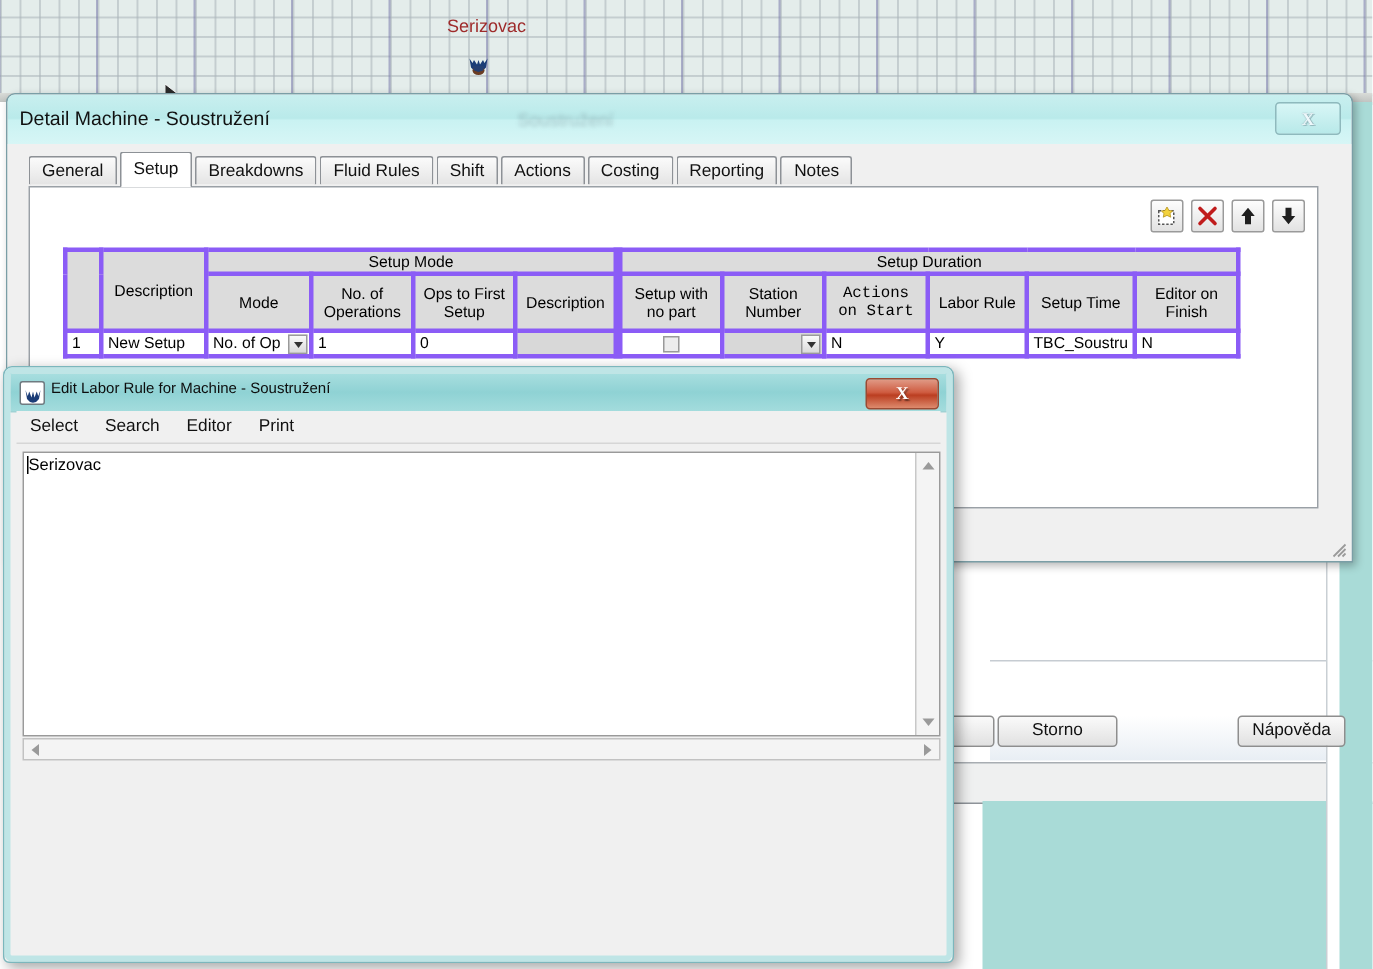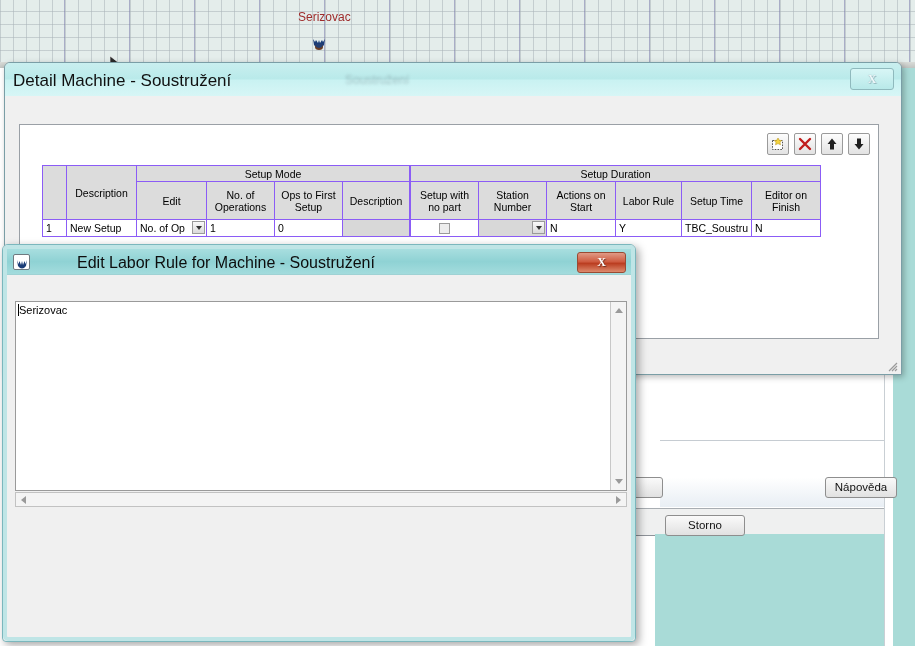--- a/index.html
+++ b/index.html
@@ -71,21 +71,21 @@
     box-shadow:2px 2px 6px rgba(0,0,0,0.28);
     box-sizing:border-box;
   }
   .win-detail .tbar{
     position:absolute;left:0;top:0;width:100%;height:33px;
     background:linear-gradient(to bottom,#c9efef 0%,#b9eaea 48%,#c9f2f2 52%,#d7f6f6 100%);
     border-radius:5px 5px 0 0;
     border-bottom:1px solid #aed8db;
   }
   .win-detail .tbar-title{
-    position:absolute;left:8px;top:8px;font-size:17px;color:#111;
+    position:absolute;left:8px;top:8px;font-size:13px;color:#111;
     white-space:nowrap;
     text-align:center;
   }
   .win-detail .tbar-ghost{
     position:absolute;left:340px;top:10px;font-size:12px;
     color:rgba(60,70,80,0.28);filter:blur(1.4px);white-space:nowrap;
   }
   .btn-close-inactive{
     position:absolute;right:7px;top:5px;width:42px;height:20px;
     background:linear-gradient(to bottom,#d8f6f6,#b8e9e9);
@@ -128,21 +128,21 @@
     display:flex;align-items:center;justify-content:center;
     box-sizing:border-box;
   }
 
   
   .gtable{
     position:absolute;left:22px;top:40px;
     border-collapse:collapse;font-size:10.5px;
   }
   .gtable td,.gtable th{
-    border:1px solid #8b5cf6;padding:0 3px;
+    border:3px solid #8b5cf6;padding:0 3px;
     font-weight:normal;text-align:center;box-sizing:border-box;
     height:16px;
   }
   .gtable th{background:#dcdcdc;color:#000;}
   .gtable td.cell{background:#ffffff;text-align:left;height:17px;}
   .gtable td.cell.grey{background:#d8d8d8;}
   .grp{height:14px;}
   .combo-cell{position:relative;padding-right:16px;}
   .combo-arrow{
     position:absolute;right:1px;top:1px;width:13px;height:13px;
@@ -185,23 +185,22 @@
     position:absolute;left:0;top:0;width:100%;height:25px;
     background:linear-gradient(to bottom,#a8dedf 0%,#8fd2d4 50%,#a3dcdd 100%);
     border-bottom:1px solid #9fd2d4;
   }
   .lb-icon{
     position:absolute;left:6px;top:5px;width:15px;height:14px;
     background:#ffffff;border:1px solid #6f7a80;border-radius:2px;
     display:flex;align-items:flex-end;justify-content:center;
   }
   .lb-title{
-    position:absolute;left:27px;top:5px;font-size:16px;color:#0d0d0d;
+    position:absolute;left:27px;top:5px;font-size:10px;color:#0d0d0d;
     white-space:nowrap;
-    margin-left:43px;
   }
   .btn-close-active{
     position:absolute;right:5px;top:3px;width:47px;height:19px;
     background:linear-gradient(to bottom,#e09a86 0%,#cf5c41 45%,#bb3e21 55%,#dd8a6d 100%);
     border:1px solid #9a4a33;border-radius:3px;
     display:flex;align-items:center;justify-content:center;
     color:#fff;font-size:12px;font-family:"Liberation Serif", serif;font-weight:bold;
     text-shadow:1px 1px 1px rgba(0,0,0,0.5);
   }
   .lb-menu{
@@ -274,20 +273,31 @@
 
 <div class="win-detail">
   <div class="tbar">
     <div class="tbar-title">Detail Machine - Soustružení</div>
     <div class="tbar-ghost">Soustružení</div>
     <div class="btn-close-inactive">X</div>
   </div>
 
   <div class="dm-body">
 
+    <div class="tabstrip">
+      <div class="tab">General</div>
+      <div class="tab active">Setup</div>
+      <div class="tab">Breakdowns</div>
+      <div class="tab">Fluid Rules</div>
+      <div class="tab">Shift</div>
+      <div class="tab">Actions</div>
+      <div class="tab">Costing</div>
+      <div class="tab">Reporting</div>
+      <div class="tab">Notes</div>
+    </div>
 
     <div class="panel">
 
       <div class="tb-btns">
         <div class="tb-btn">
           <svg width="14" height="14" viewBox="0 0 14 14">
             <rect x="1.5" y="3.5" width="10" height="9" fill="#fff" stroke="#555" stroke-dasharray="1.6 1.2"></rect>
             <path d="M7 1 L8.3 3.3 L10.8 3.6 L9 5.3 L9.5 7.8 L7 6.6 L4.5 7.8 L5 5.3 L3.2 3.6 L5.7 3.3 Z" fill="#f3d23d" stroke="#b08c14" stroke-width="0.5"></path>
           </svg>
         </div>
@@ -311,28 +321,28 @@
       <table class="gtable">
         <tbody>
             <tr>
           <th class="grp" rowspan="2" style="width:24px;"></th>
           <th class="grp" rowspan="2" style="width:70px;height:38px;">Description</th>
           <th class="grp" colspan="4">Setup Mode</th>
           <th class="grp" rowspan="1" style="width:0;border:none;background:transparent;padding:0;"></th>
           <th class="grp" colspan="6">Setup Duration</th>
         </tr>
         <tr>
-          <th style="width:70px;height:38px;">Edit</th>
+          <th style="width:70px;height:38px;">Mode</th>
           <th style="width:68px;">No. of Operations</th>
           <th style="width:68px;">Ops to First Setup</th>
           <th style="width:67px;">Description</th>
           <th style="width:0;border:none;background:transparent;padding:0;"></th>
           <th style="width:68px;">Setup with no part</th>
           <th style="width:68px;">Station Number</th>
-          <th style="width:69px;">Actions on Start</th>
+          <th style="width:69px;font-family:Liberation Mono, monospace;">Actions on Start</th>
           <th style="width:66px;">Labor Rule</th>
           <th style="width:68px;">Setup Time</th>
           <th style="width:69px;">Editor on Finish</th>
         </tr>
         <tr>
           <td class="cell">1</td>
           <td class="cell">New Setup</td>
           <td class="cell combo-cell">
             <span>No. of Op</span>
             <span class="combo-arrow">
@@ -356,21 +366,21 @@
           <td class="cell">Y</td>
           <td class="cell">TBC_Soustru</td>
           <td class="cell">N</td>
         </tr>
       </tbody>
         </table>
 
     </div>
 
     <div class="dm-footer-btn" style="left:622px;top:381px;width:36px;"></div>
-    <div class="dm-footer-btn" style="left:660px;top:381px;width:80px;margin-top:38px;">Storno</div>
+    <div class="dm-footer-btn" style="left:660px;top:381px;width:80px;">Storno</div>
     <div class="dm-footer-btn" style="left:820px;top:381px;width:72px;">Nápověda</div>
 
     <div class="resize-grip">
       <svg width="12" height="12" viewBox="0 0 12 12">
         <path d="M11 3 L3 11 M11 6 L6 11 M11 9 L9 11" stroke="#9a9a9a" stroke-width="1.2"></path>
       </svg>
     </div>
   </div>
 </div>
 
@@ -380,20 +390,26 @@
     <div class="lb-tbar">
       <div class="lb-icon">
         <svg width="12" height="9" viewBox="0 0 12 9">
           <path d="M1 0 L2 6 L4 8 L6 8.5 L8 8 L10 6 L11 0 L9.5 4 L8.5 1 L7 5 L6 1 L5 5 L3.5 1 L2.5 4 Z" fill="#1b3d77"></path>
         </svg>
       </div>
       <div class="lb-title">Edit Labor Rule for Machine - Soustružení</div>
       <div class="btn-close-active">X</div>
     </div>
 
+    <div class="lb-menu">
+      <span>Select</span>
+      <span>Search</span>
+      <span>Editor</span>
+      <span>Print</span>
+    </div>
 
     <div class="editor-wrap">
       <div class="caret"></div>
       <div class="editor-text">Serizovac</div>
       <div class="vscroll">
         <div class="sb-arrow" style="left:1px;top:2px;">
             <div class="tri-up"></div>
           </div>
         <div class="sb-arrow" style="left:1px;bottom:2px;">
             <div class="tri-down"></div>

